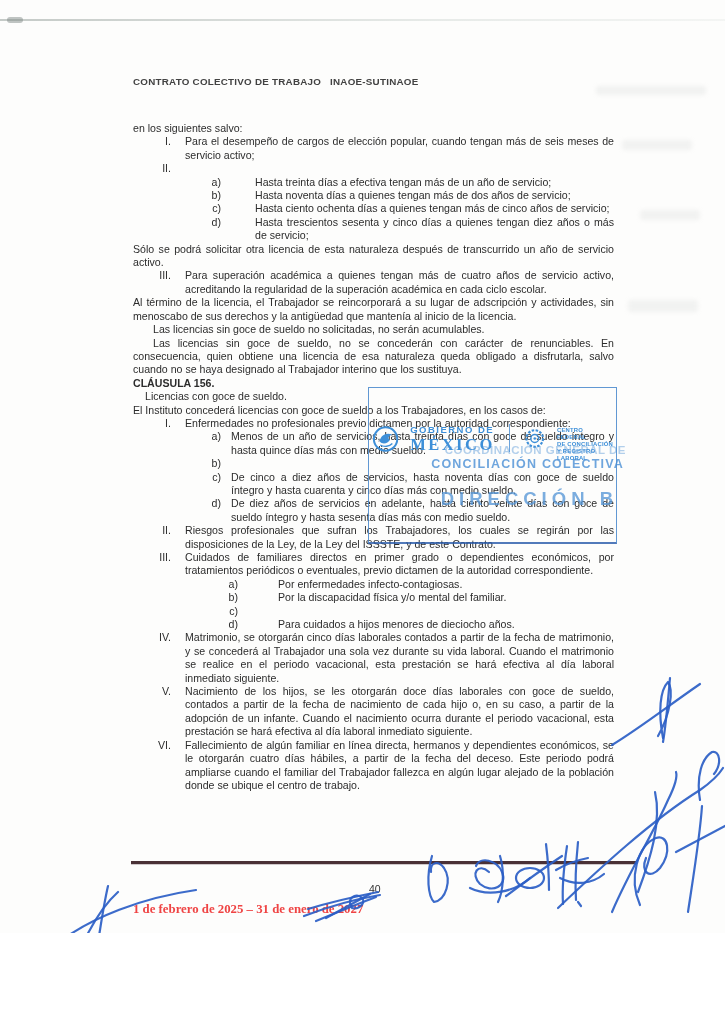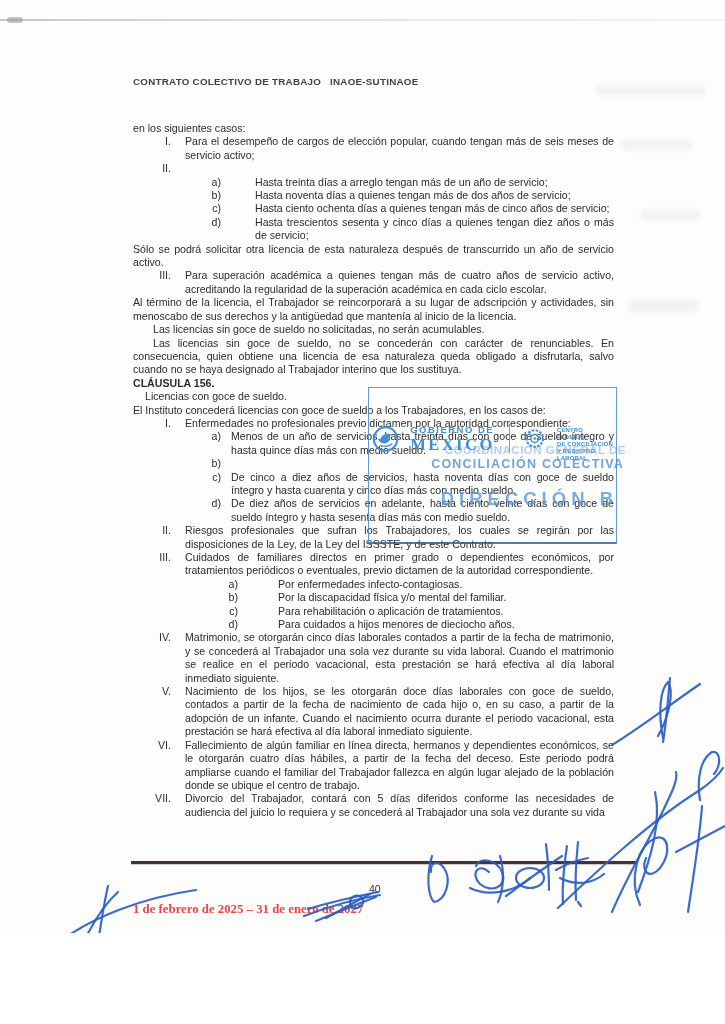--- a/index.html
+++ b/index.html
@@ -65,32 +65,32 @@
   <div class="scan-topline"></div>
   <div class="scan-blob"></div>
   <div class="ghost" style="left:596px;top:86px;width:110px;height:9px;"></div>
   <div class="ghost" style="left:622px;top:140px;width:70px;height:10px;"></div>
   <div class="ghost" style="left:640px;top:210px;width:60px;height:10px;"></div>
   <div class="ghost" style="left:628px;top:300px;width:70px;height:12px;"></div>
 
   <div class="hdr">CONTRATO COLECTIVO DE TRABAJO   INAOE-SUTINAOE</div>
 
   <div class="content">
-    <p>en los siguientes casos:</p>
+    <p>en los siguientes salvo:</p>
 
     <div class="row l1">
       <span class="n">I.</span>
       <span class="t">Para el desempeño de cargos de elección popular, cuando tengan más de seis meses de servicio activo;</span>
     </div>
     <div class="row l1">
       <span class="n">II.</span>
     </div>
     <div class="row s1">
       <span class="n">a)</span>
-      <span class="t">Hasta treinta días a arreglo tengan más de un año de servicio;</span>
+      <span class="t">Hasta treinta días a efectiva tengan más de un año de servicio;</span>
     </div>
     <div class="row s1">
       <span class="n">b)</span>
       <span class="t">Hasta noventa días a quienes tengan más de dos años de servicio;</span>
     </div>
     <div class="row s1">
       <span class="n">c)</span>
       <span class="t">Hasta ciento ochenta días a quienes tengan más de cinco años de servicio;</span>
     </div>
     <div class="row s1">
@@ -141,41 +141,36 @@
     <div class="row s3">
       <span class="n">a)</span>
       <span class="t">Por enfermedades infecto-contagiosas.</span>
     </div>
     <div class="row s3">
       <span class="n">b)</span>
       <span class="t">Por la discapacidad física y/o mental del familiar.</span>
     </div>
     <div class="row s3">
       <span class="n">c)</span>
-      <span class="t">Para rehabilitación o aplicación de tratamientos.</span>
     </div>
     <div class="row s3">
       <span class="n">d)</span>
       <span class="t">Para cuidados a hijos menores de dieciocho años.</span>
     </div>
     <div class="row l1">
       <span class="n">IV.</span>
       <span class="t">Matrimonio, se otorgarán cinco días laborales contados a partir de la fecha de matrimonio, y se concederá al Trabajador una sola vez durante su vida laboral. Cuando el matrimonio se realice en el periodo vacacional, esta prestación se hará efectiva al día laboral inmediato siguiente.</span>
     </div>
     <div class="row l1">
       <span class="n">V.</span>
       <span class="t">Nacimiento de los hijos, se les otorgarán doce días laborales con goce de sueldo, contados a partir de la fecha de nacimiento de cada hijo o, en su caso, a partir de la adopción de un infante. Cuando el nacimiento ocurra durante el periodo vacacional, esta prestación se hará efectiva al día laboral inmediato siguiente.</span>
     </div>
     <div class="row l1">
       <span class="n">VI.</span>
       <span class="t">Fallecimiento de algún familiar en línea directa, hermanos y dependientes económicos, se le otorgarán cuatro días hábiles, a partir de la fecha del deceso. Este periodo podrá ampliarse cuando el familiar del Trabajador fallezca en algún lugar alejado de la población donde se ubique el centro de trabajo.</span>
-    </div>
-    <div class="row l1">
-      <span class="n">VII.</span>
-      <span class="t">Divorcio del Trabajador, contará con 5 días diferidos conforme las necesidades de audiencia del juicio lo requiera y se concederá al Trabajador una sola vez durante su vida</span>
     </div>
   </div>
 
   <div class="stamp">
     <div class="stamp-head">
       <svg width="34" height="34" viewBox="0 0 36 36">
         <circle cx="18" cy="18" r="15.5" fill="none" stroke="#3d8fd8" stroke-width="2.6"></circle>
         <path d="M10,21 C12,13 18,9 27,12 C22,14 20,17 24,19 C21,24 14,26 10,21 Z" fill="#3d8fd8"></path>
         <path d="M11,26 C16,29 23,28 27,24" fill="none" stroke="#3d8fd8" stroke-width="1.8"></path>
       </svg>

